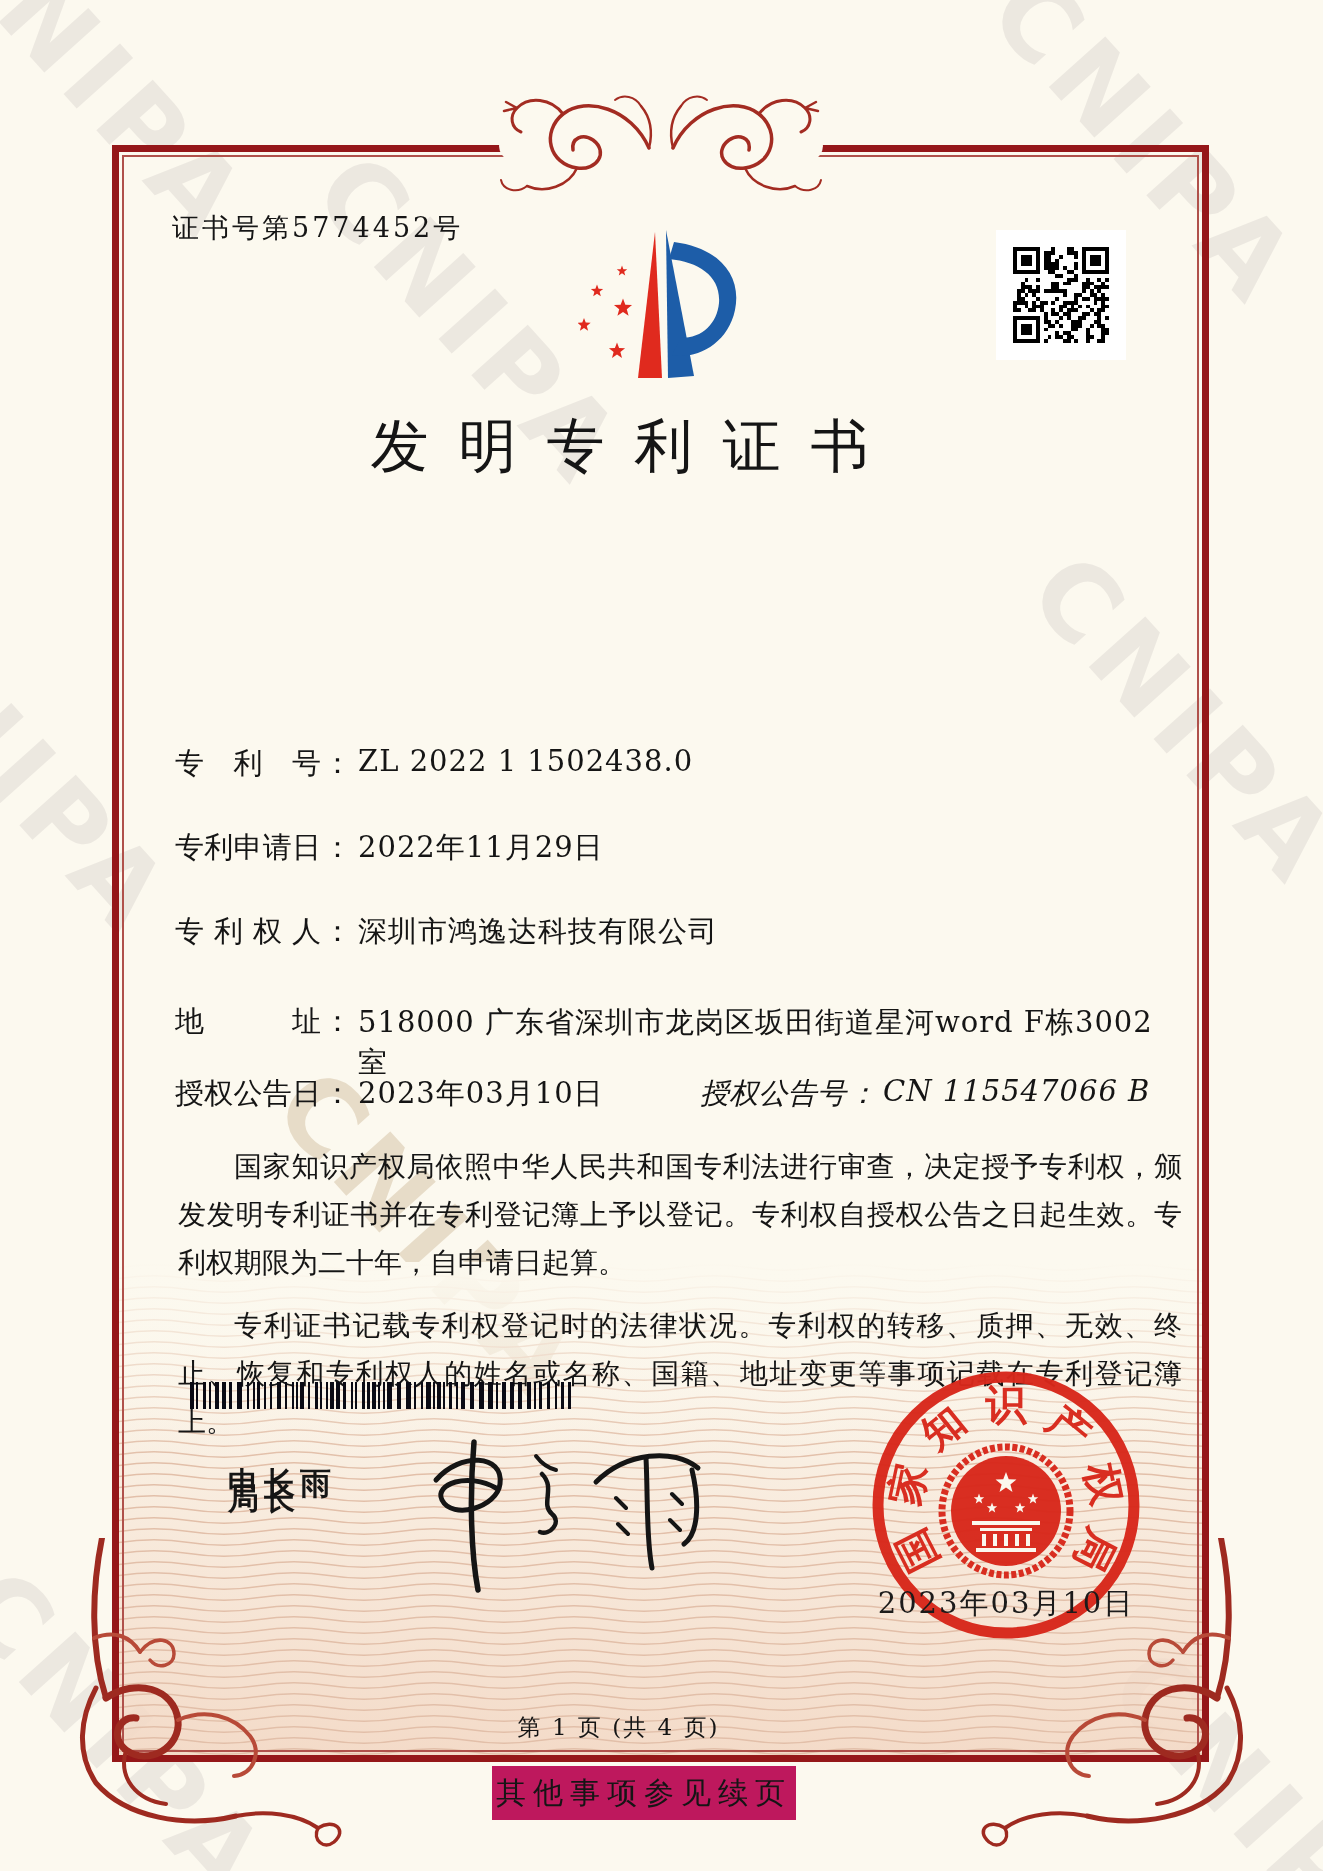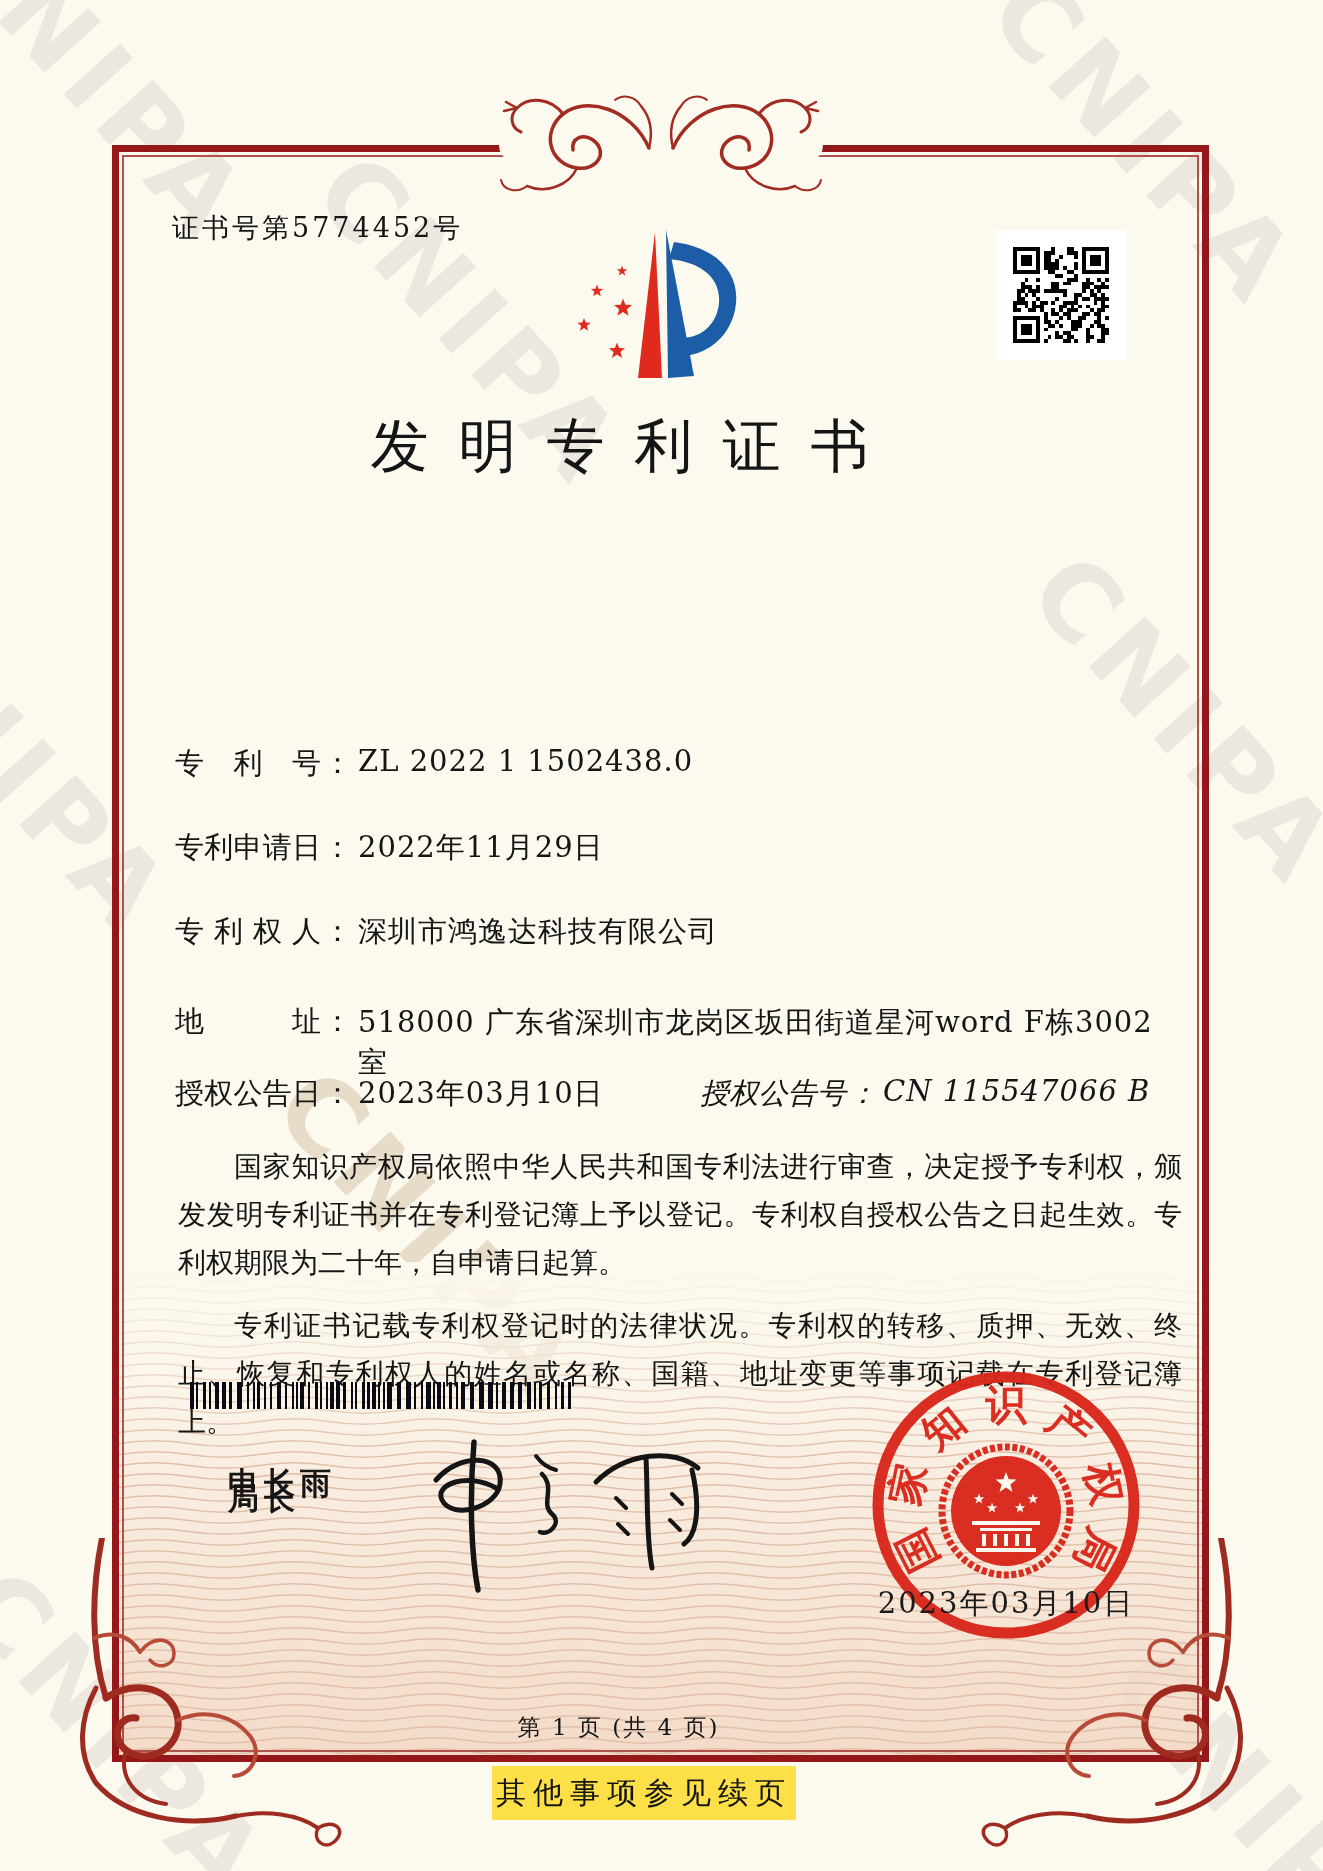--- a/index.html
+++ b/index.html
@@ -46,21 +46,21 @@
   
   .barcode{position:absolute;left:190px;top:1382px;width:390px;height:27px;z-index:4;}
   .dir-label,.dir-name{position:absolute;left:228px;z-index:4;
       font-family:"DejaVu Sans","Liberation Sans",sans-serif;font-weight:700;
       font-size:31px;letter-spacing:5px;}
   .dir-label{top:1478px;} .dir-name{top:1463px;text-align:center;}
   .signature{position:absolute;left:400px;top:1428px;width:310px;height:170px;z-index:4;}
   .seal{position:absolute;left:867px;top:1366px;width:278px;height:278px;z-index:5;opacity:.97;}
   .page-no{position:absolute;left:70px;top:1712px;width:1097px;text-align:center;
            font-size:23px;letter-spacing:2px;z-index:4;}
-  .note-box{position:absolute;left:492px;top:1766px;width:304px;height:54px;background:#fde047;
+  .note-box{position:absolute;left:492px;top:1766px;width:304px;height:54px;background:#be185d;
             display:flex;align-items:center;justify-content:center;
             font-size:30px;letter-spacing:7px;z-index:4;}
   .ring-char{font-size:41px;font-weight:700;fill:var(--seal-red);
              font-family:"DejaVu Serif","Liberation Serif",serif;}
 </style>
 </head>
 <body>
 
 <div class="page">
 

